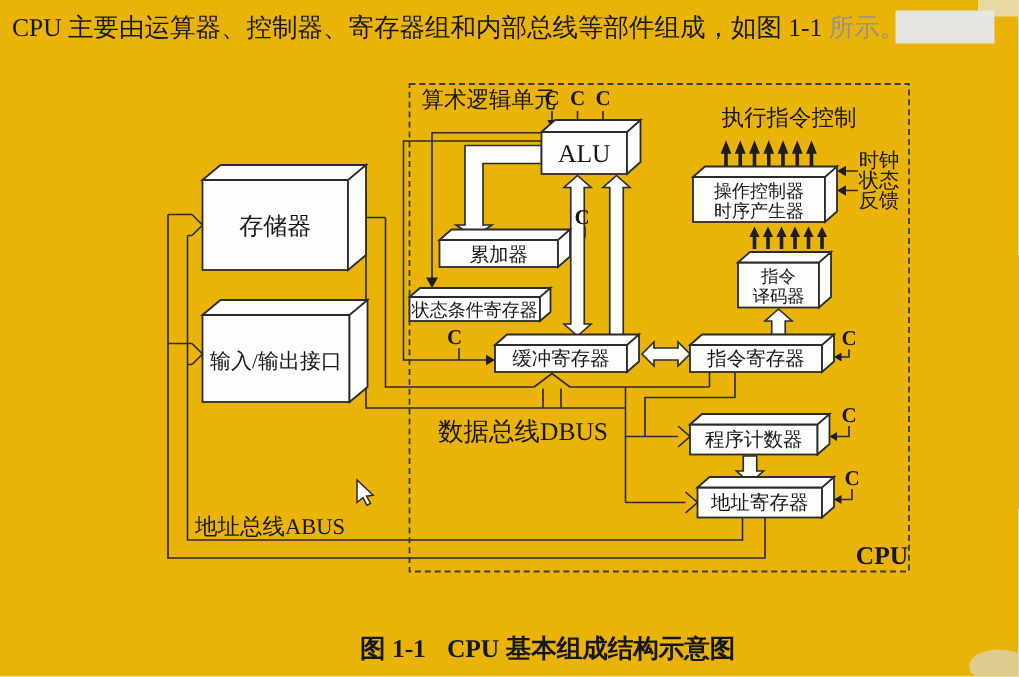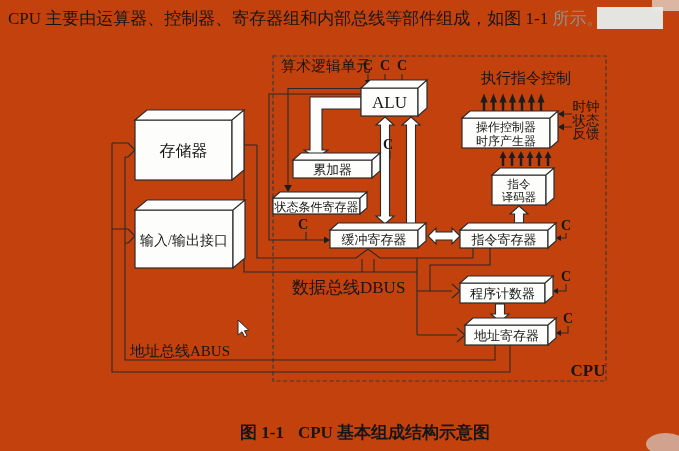--- a/index.html
+++ b/index.html
@@ -1,16 +1,16 @@
 <!DOCTYPE html>
 <html><head>
 <meta charset="utf-8">
 <style>
   html,body{margin:0;padding:0;background:#ffffff;}
-  .page{position:relative;width:679px;height:451px;background:#c2410c;overflow:hidden;
+  .page{position:relative;width:679px;height:451px;background:#eab308;overflow:hidden;
         font-family:"Liberation Serif","DejaVu Serif",serif;}
   svg{position:absolute;left:0;top:0;}
   .bx{fill:#fdfdfb;stroke:#2b2b2b;stroke-width:1.2;}
   .ln{fill:none;stroke:#2b2b2b;stroke-width:1.1;}
   .hollow{fill:#fdfdfb;stroke:#2b2b2b;stroke-width:1.1;stroke-linejoin:miter;}
   .fa{fill:#1d1d1d;stroke:none;}
   .dash{fill:none;stroke:#3a3a3a;stroke-width:1.2;stroke-dasharray:4 2.6;}
   text{fill:#161616;font-family:"Liberation Serif","DejaVu Serif",serif;}
   .t11{font-size:11.5px;} .t12{font-size:12px;} .t13{font-size:13px;}
   .t135{font-size:13.5px;} .t14{font-size:14px;} .t15{font-size:15px;}

